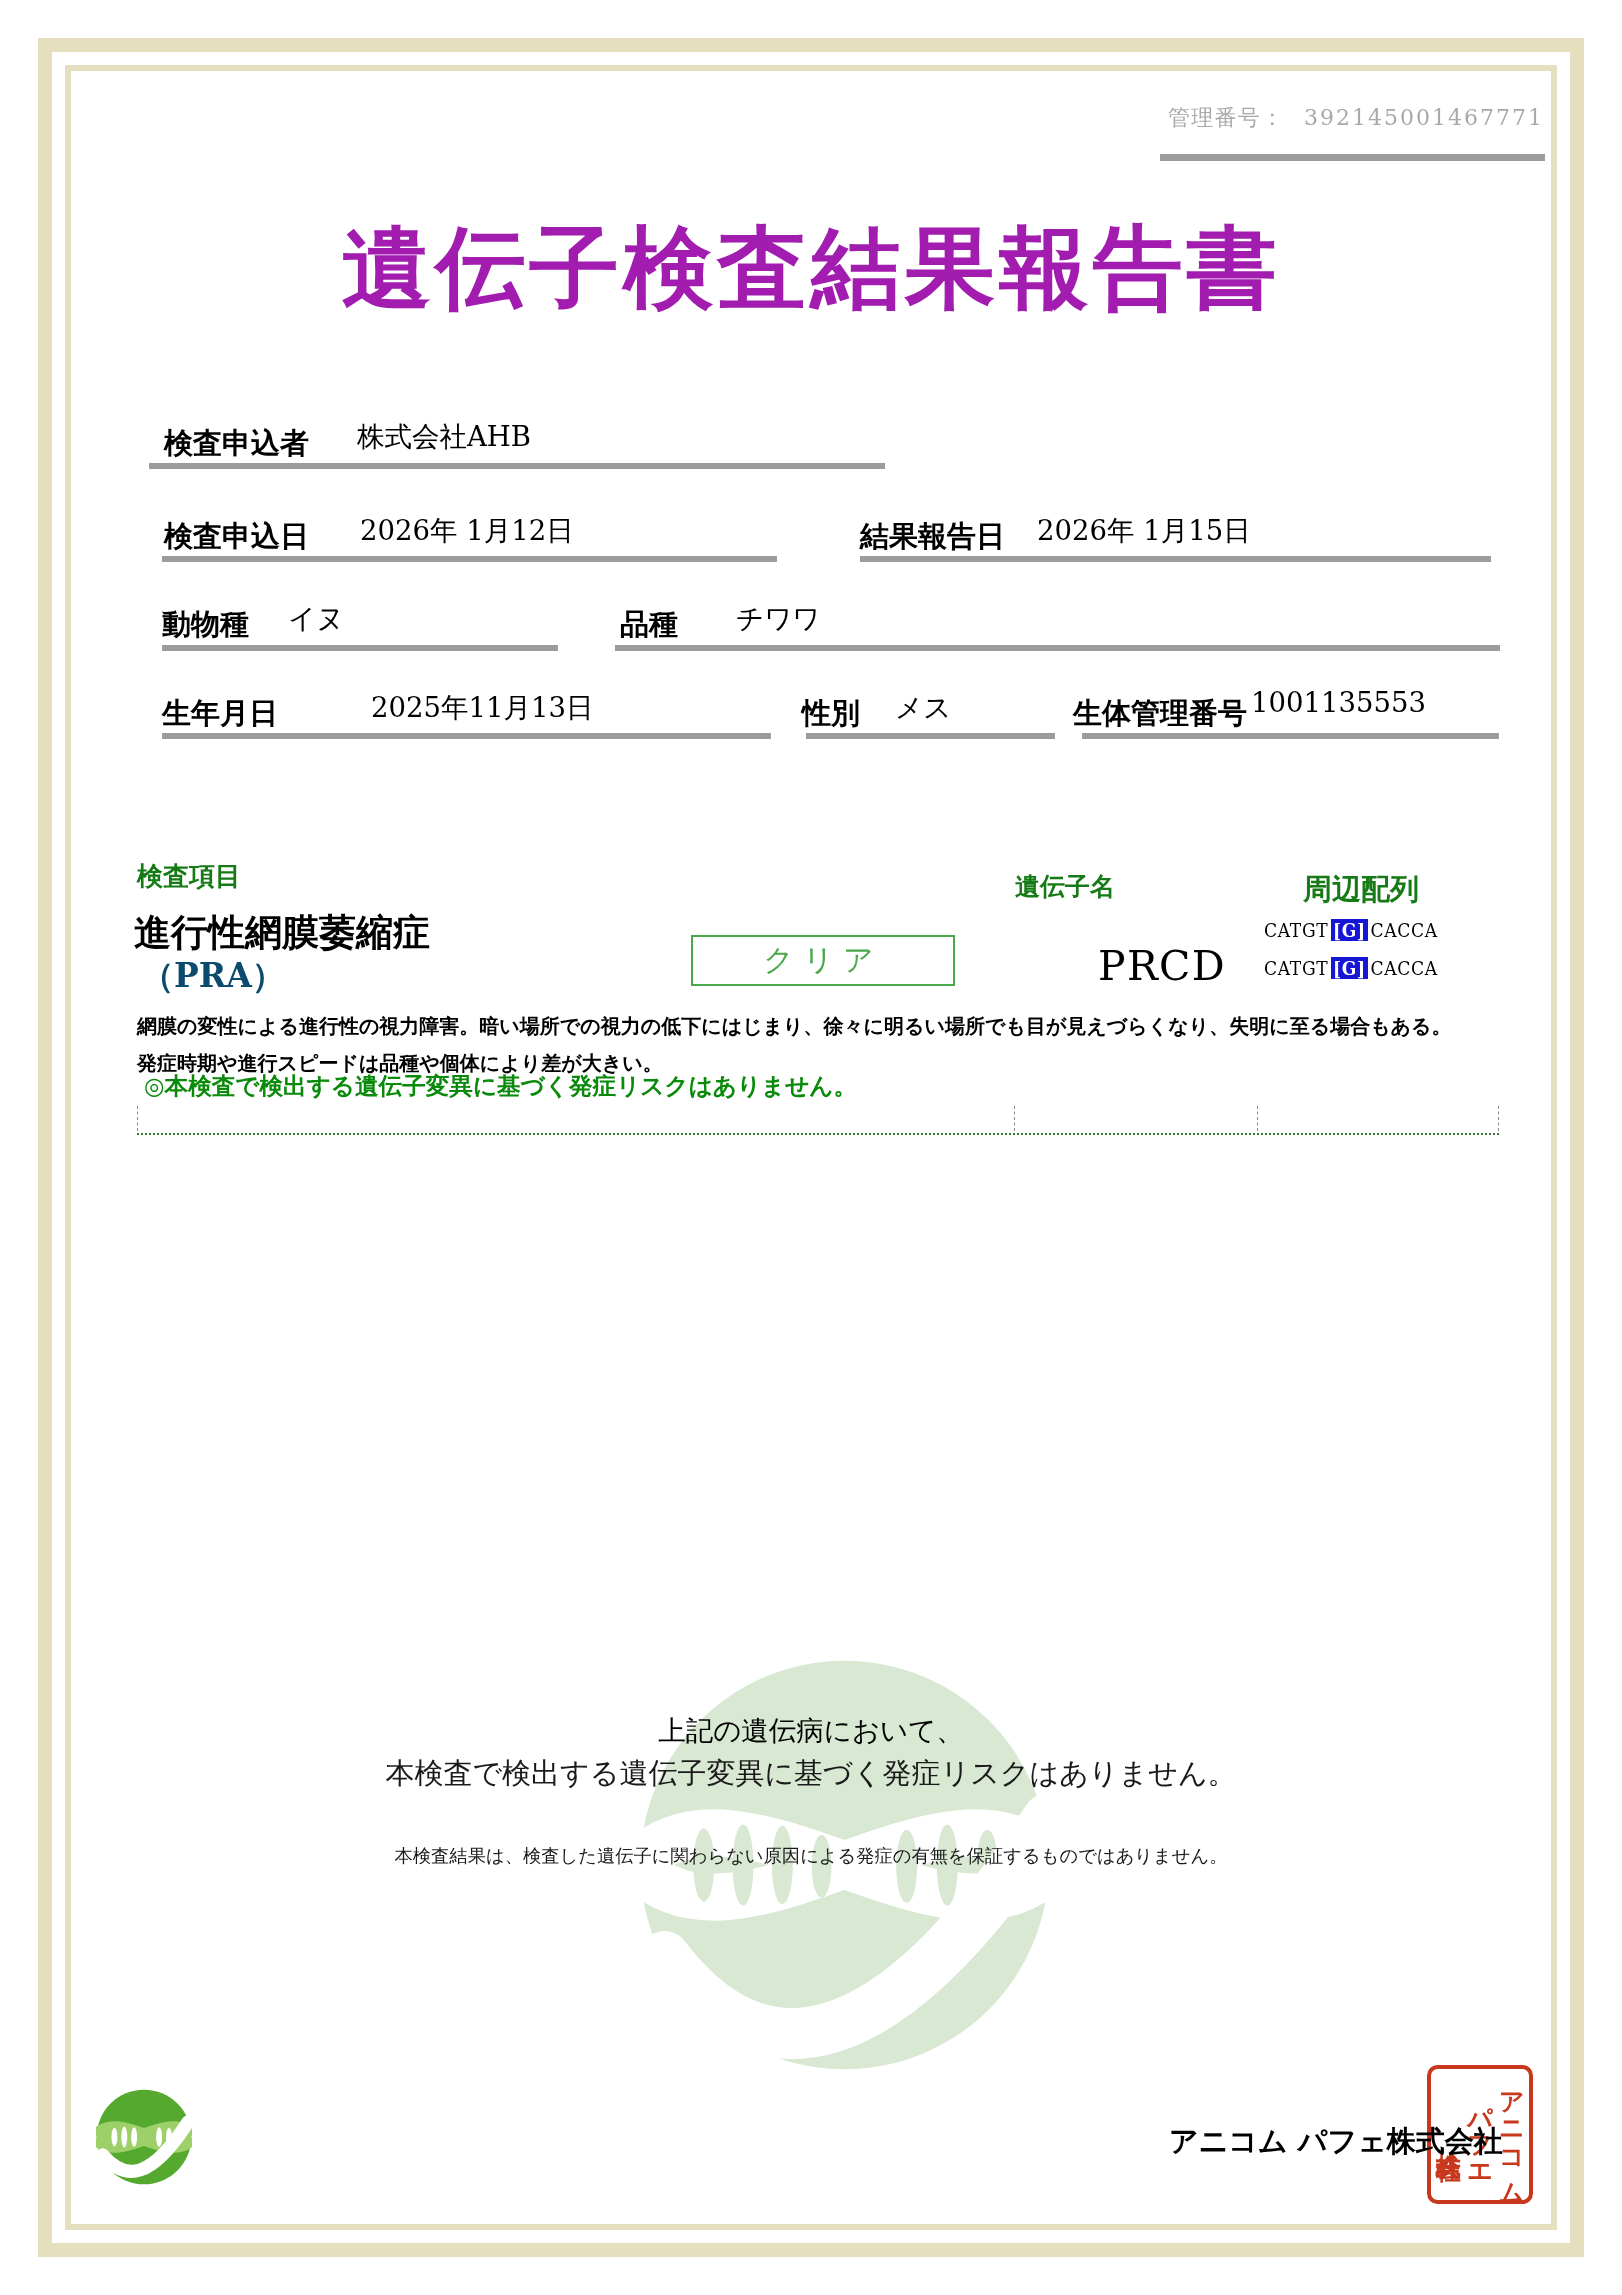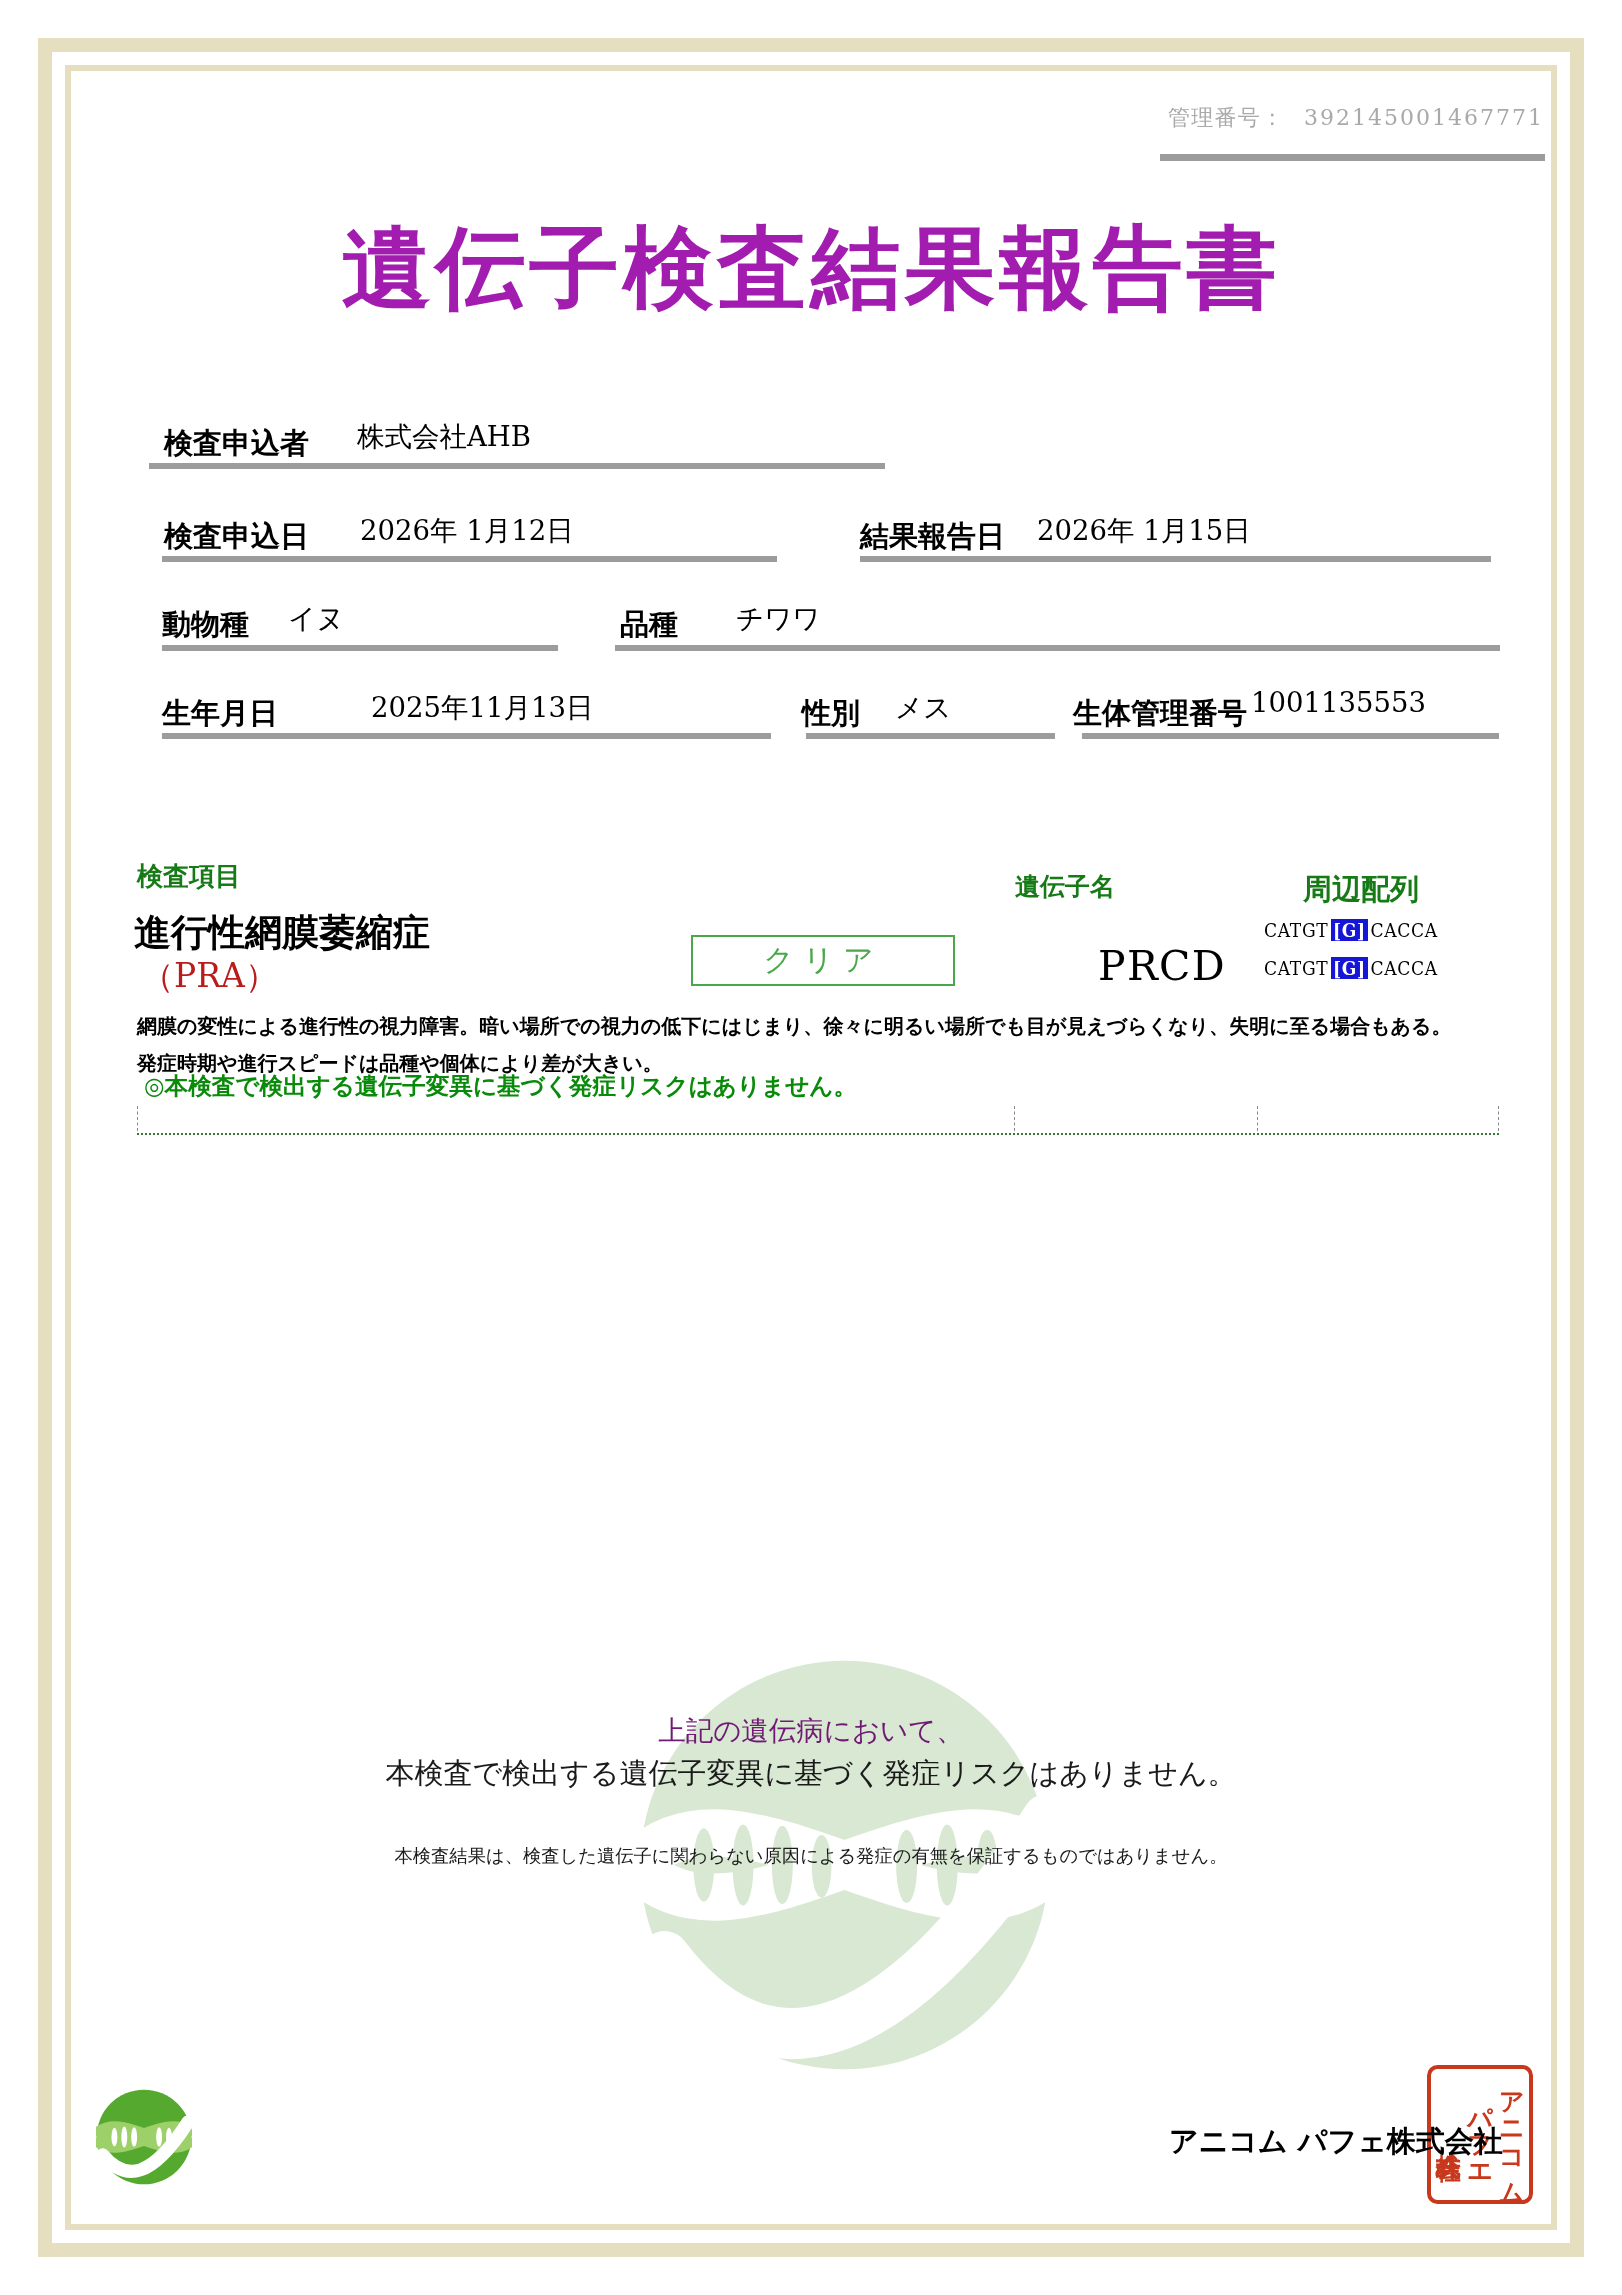--- a/index.html
+++ b/index.html
@@ -16,33 +16,33 @@
   .mgmt-bar{top:154px;left:1160px;width:385px;height:6.5px;background:#9c9c9c;}
   
   .title{top:208px;left:0;width:100%;text-align:center;font-size:90px;font-weight:bold;color:#a21caf;letter-spacing:3.9px;}
   
   .flabel{font-size:29px;font-weight:bold;color:#000;white-space:nowrap;}
   .fvalue{font-size:27.5px;color:#000;white-space:nowrap;}
   .bar{background:#9c9c9c;height:5.9px;}
   
   .green-h{color:#167a16;font-weight:bold;font-size:26px;white-space:nowrap;}
   .disease{font-size:37px;font-weight:bold;color:#000;white-space:nowrap;}
-  .disease-sub{font-size:33px;font-weight:normal;color:#b91c1c;white-space:nowrap;}
+  .disease-sub{font-size:33px;font-weight:bold;color:#0c4a6e;white-space:nowrap;}
   .result-box{top:935px;left:691px;width:264px;height:51px;border:2.6px solid #4aa84a;box-sizing:border-box;
               display:flex;align-items:center;justify-content:center;font-size:30px;color:#4aa84a;letter-spacing:9.2px;}
   .gene-value{top:942px;left:1098px;font-size:41px;color:#000;letter-spacing:1.3px;}
   .seq{font-size:19px;color:#000;letter-spacing:0.7px;white-space:nowrap;font-stretch:condensed;}
   .seq .allele{background:#1616d6;color:#ffffff;padding:0 2px;margin:0 2.6px;font-weight:bold;}
   .desc{font-size:20px;font-weight:bold;color:#000;white-space:nowrap;}
   .risk{font-size:23.6px;font-weight:bold;color:#0a8a0a;white-space:nowrap;}
   
   .empty-row{top:1105px;left:137px;width:1362px;height:27.5px;border-bottom:2.6px dotted #357a35;}
   .vdash{position:absolute;top:1.3px;bottom:1.3px;width:0;border-left:1.3px dashed #8a8a8a;}
   
-  .sum1{top:1713px;left:0;width:100%;text-align:center;font-size:27.5px;color:#701a75;}
+  .sum1{top:1713px;left:0;width:100%;text-align:center;font-size:27.5px;color:#000000;}
   .sum2{top:1754px;left:0;width:100%;text-align:center;font-size:29px;color:#1a1a1a;}
   .note{left:0;width:100%;text-align:center;font-size:18.3px;color:#1a1a1a;}
   
   .logo-mark{top:2089px;left:96px;}
   .logo-text{top:2135px;left:208px;font-size:42px;letter-spacing:1.3px;white-space:nowrap;}
   .logo-text .dark{color:#414141;}
   .logo-text .grn{color:#6cb52f;}
   .logo-text .k{color:#1a1a1a;}
   .company{top:2122px;left:1169px;font-size:29px;font-weight:bold;color:#000;white-space:nowrap;z-index:3;}
   .seal{top:2065px;left:1427px;width:106px;height:139px;border:4.6px solid #c8381c;border-radius:10.5px;box-sizing:border-box;

